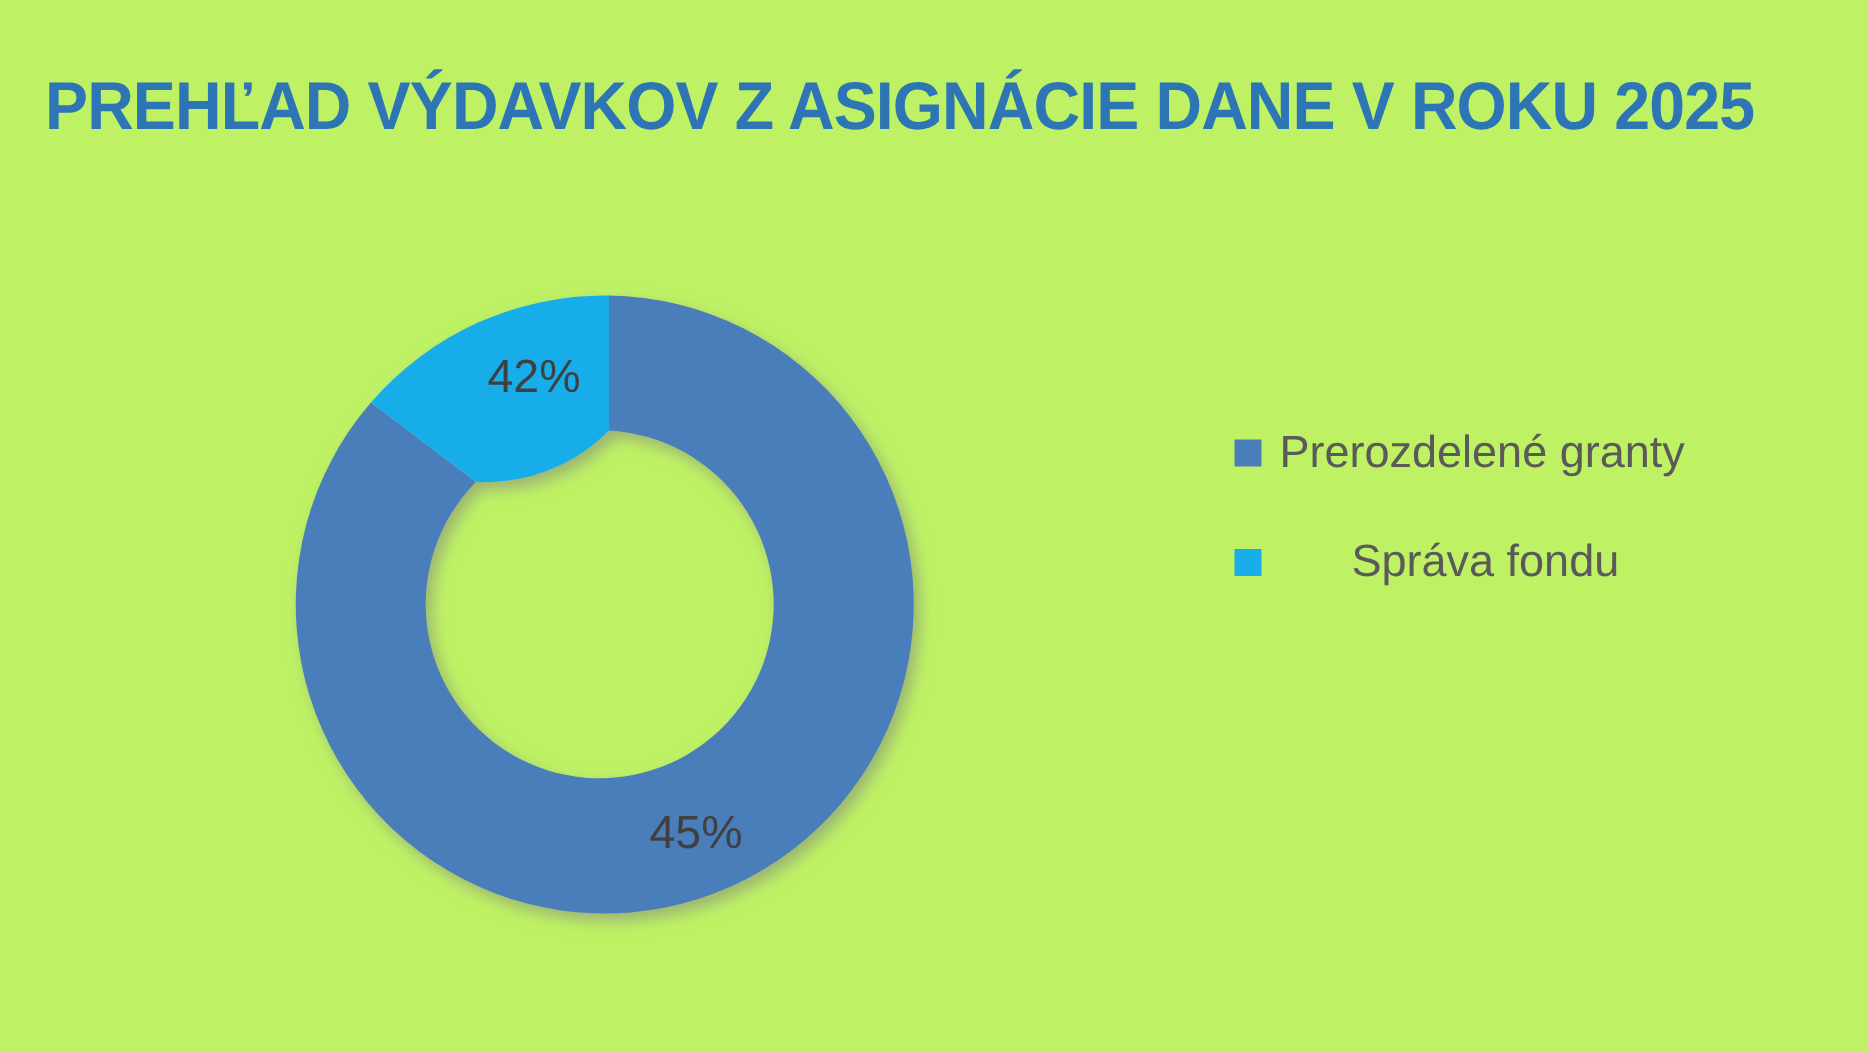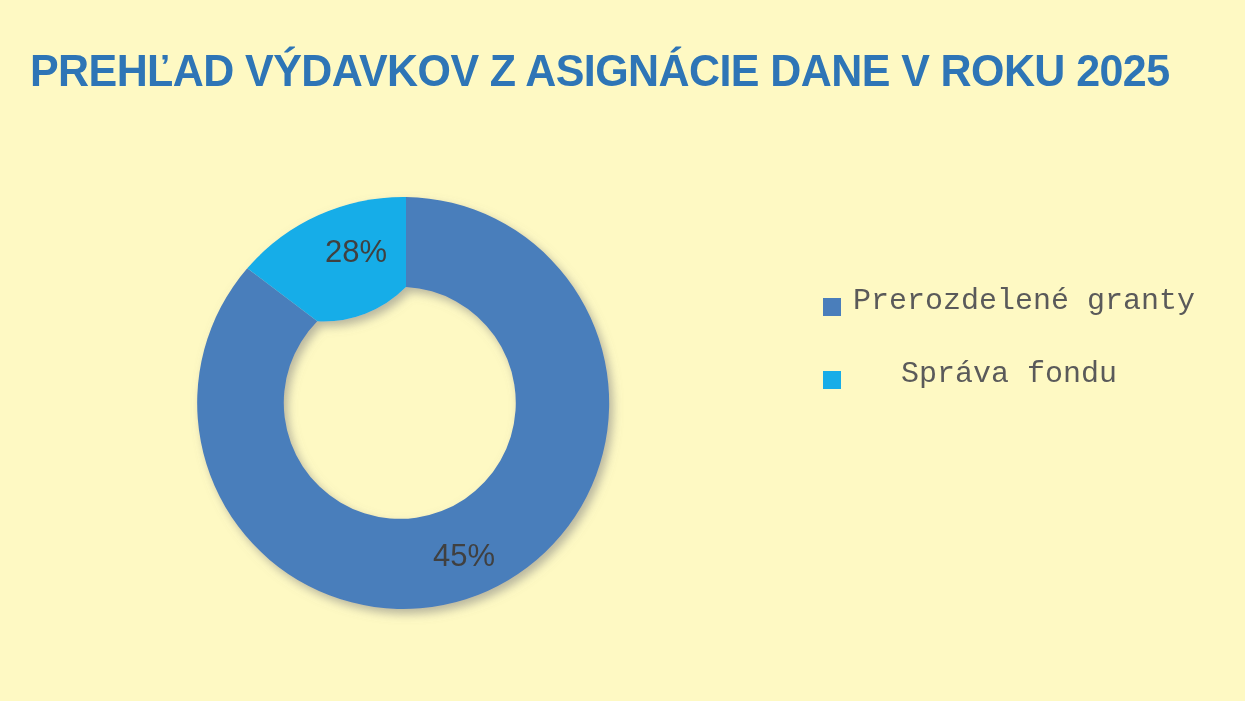--- a/index.html
+++ b/index.html
@@ -65,43 +65,42 @@
 
   
   #legend {
     position: absolute;
     left: 823px;
     top: 288px;
     width: 360px;
   }
   .legend-item {
     display: flex;
-    align-items: flex-end;
+    align-items: center;
     height: 28px;
     margin-bottom: 45px;
-    font-family: Liberation Mono, monospace;
   }
   .legend-item:last-child { margin-bottom: 0; gap: 48px; }
   .legend-swatch {
     width: 18px;
     height: 18px;
     flex: 0 0 18px;
     margin-right: 12px;
   }
   .legend-label {
     font-size: 30px;
     color: #5A5A5A;
     line-height: 1;
     white-space: nowrap;
   }
 </style>
 </head>
 <body>
 
-<div id="page" style="background: #fef9c3;">
+<div id="page" style="background: #bef264;">
 
   <div id="chart-title" style="color: rgb(46, 117, 182);">PREHĽAD VÝDAVKOV Z ASIGNÁCIE DANE V ROKU 2025</div>
 
   <div id="plot-area">
     <svg id="donut-svg" viewBox="0 0 436 436">
       <defs>
         <filter id="softshadow" x="-30%" y="-30%" width="160%" height="160%">
           <feDropShadow dx="4" dy="5" stdDeviation="5" flood-color="#808080" flood-opacity="0.55"></feDropShadow>
         </filter>
       </defs>
@@ -115,21 +114,21 @@
 
         <path id="slice-small" fill="#18ADE8" d="M 216 10
                  L 216 100
                  A 116 116 0 0 1 127.30 134.27
                  L 57.27 81.33
                  A 206 206 0 0 1 216 10
                  Z"></path>
       </g>
     </svg>
 
-    <div id="label-small" class="slice-label" style="color: rgb(64, 64, 64);">28%</div>
+    <div id="label-small" class="slice-label" style="color: rgb(64, 64, 64);">42%</div>
     <div id="label-large" class="slice-label" style="color: rgb(64, 64, 64);">45%</div>
   </div>
 
   <div id="legend">
     <div class="legend-item">
       <span class="legend-swatch" style="background: rgb(74, 126, 187);"></span>
       <span class="legend-label">Prerozdelené granty</span>
     </div>
     <div class="legend-item">
       <span class="legend-swatch" style="background: rgb(24, 173, 232);"></span>

